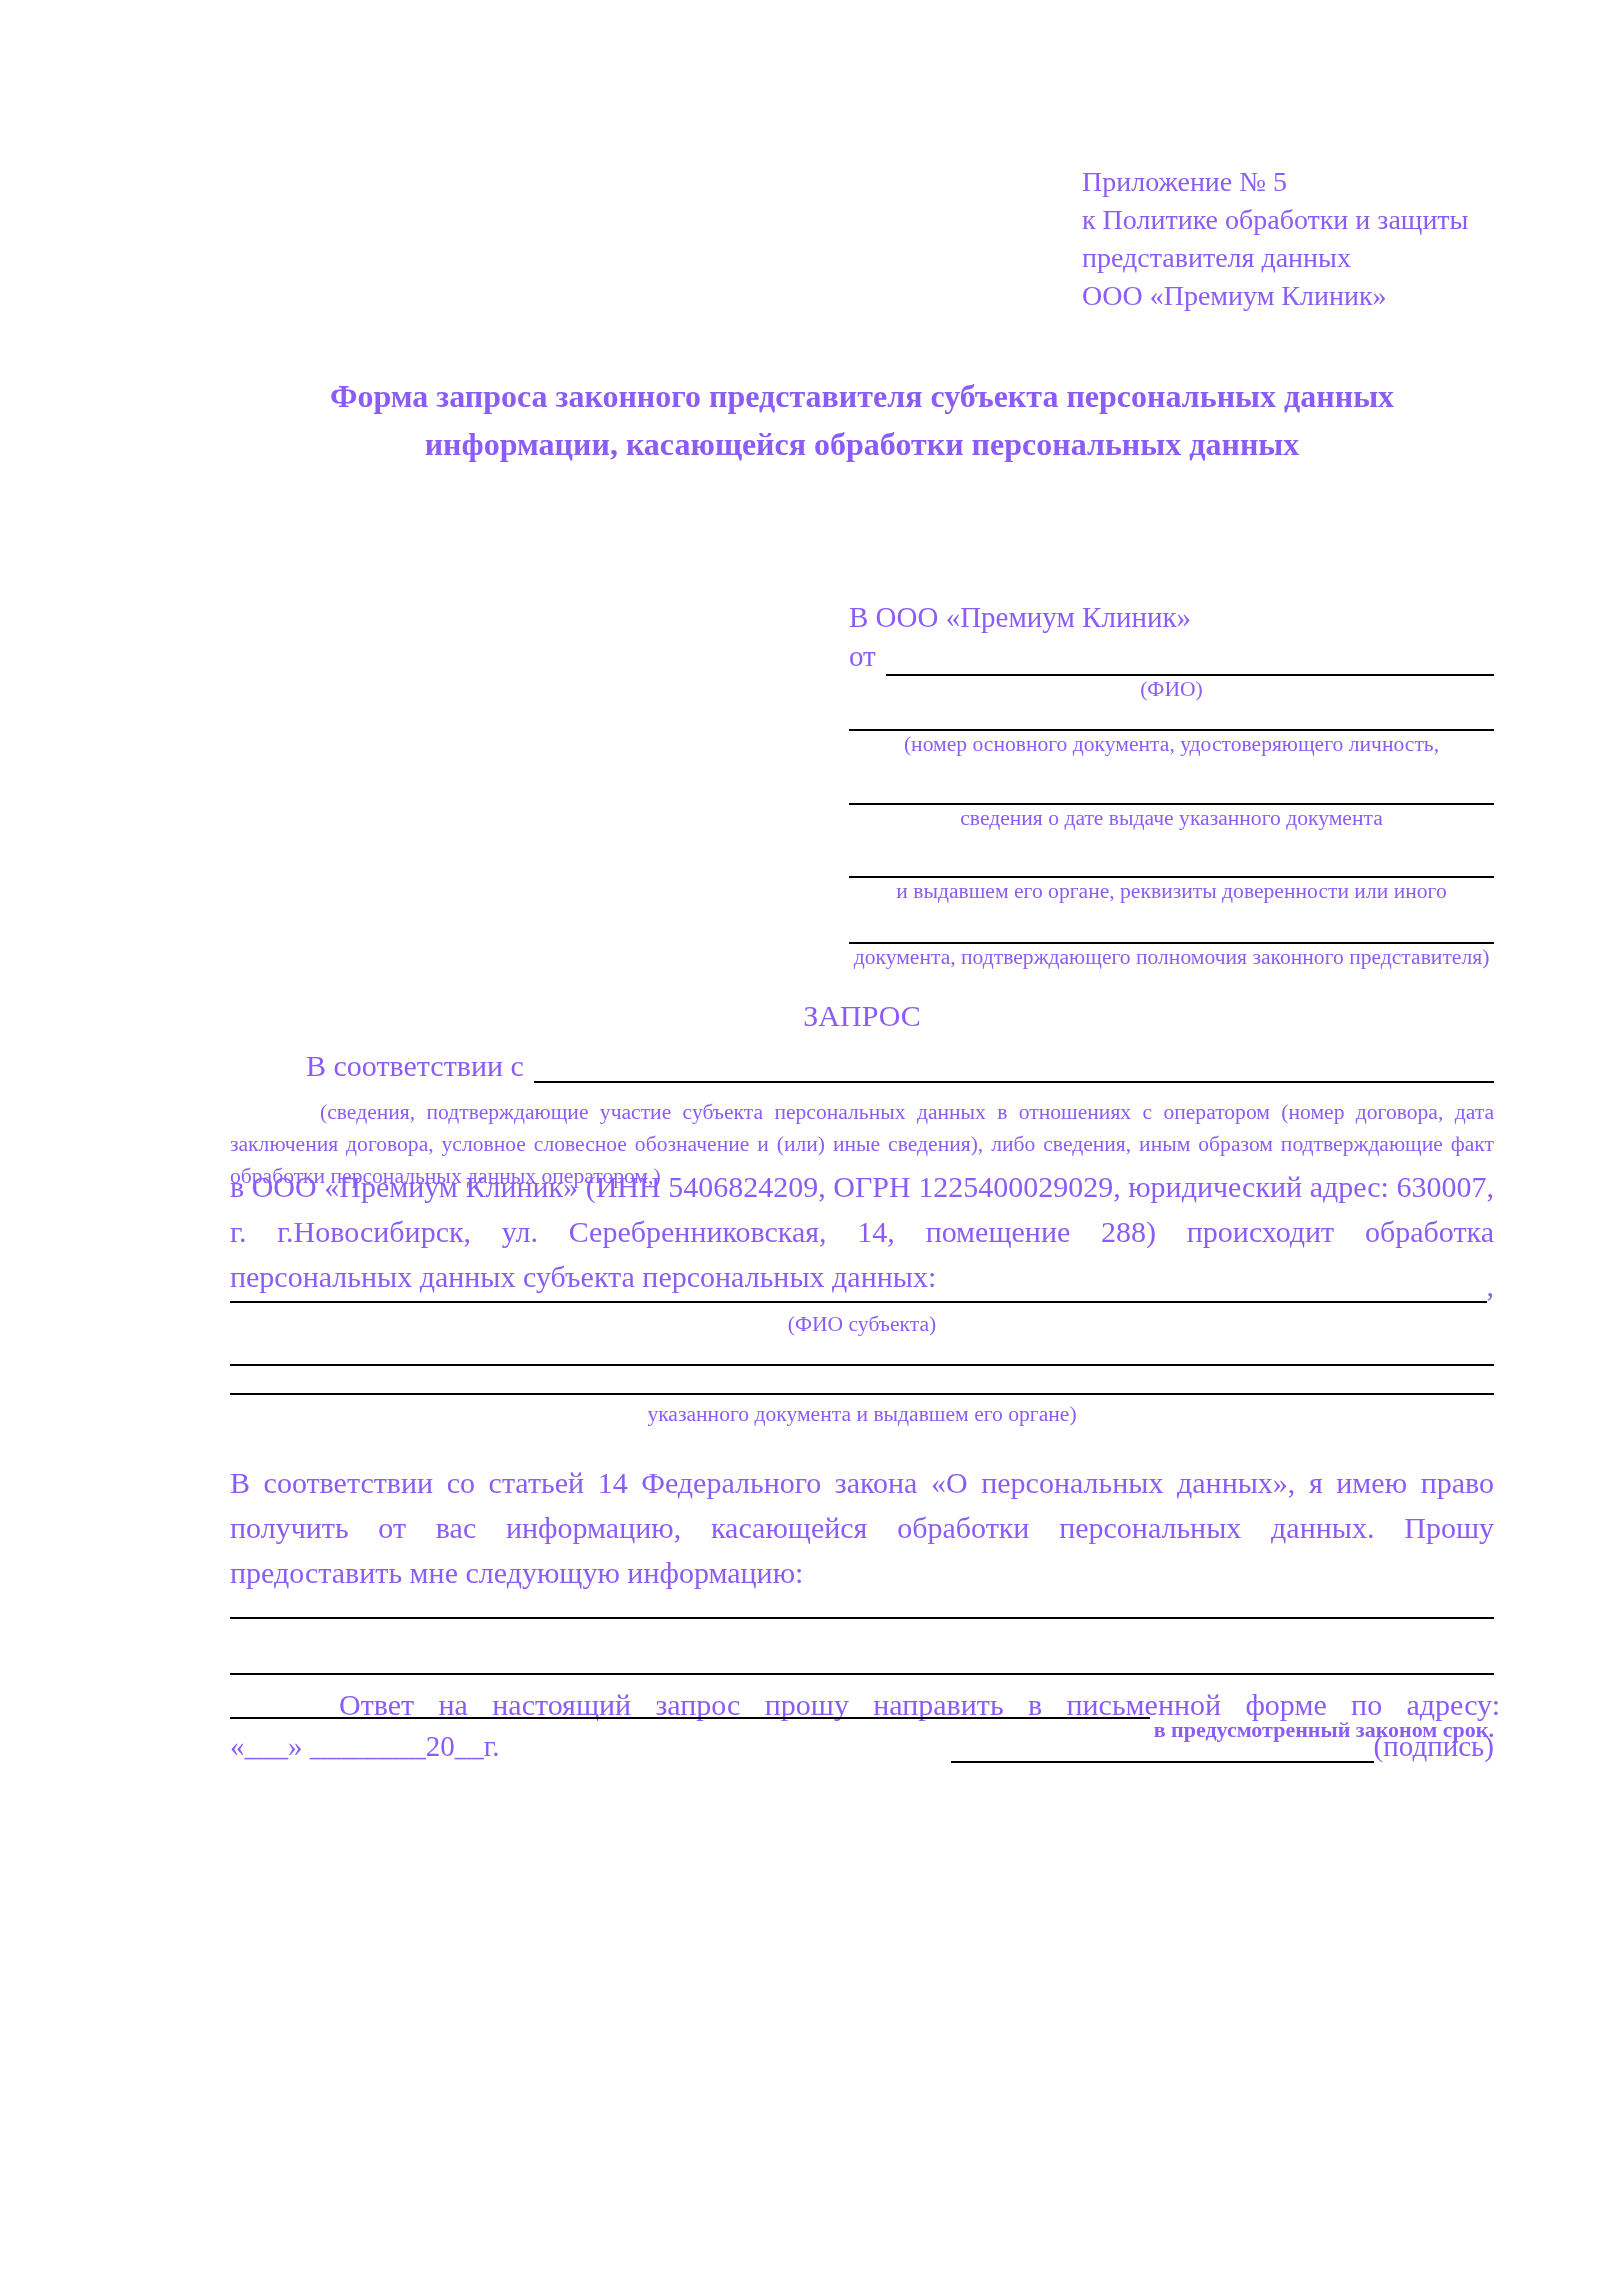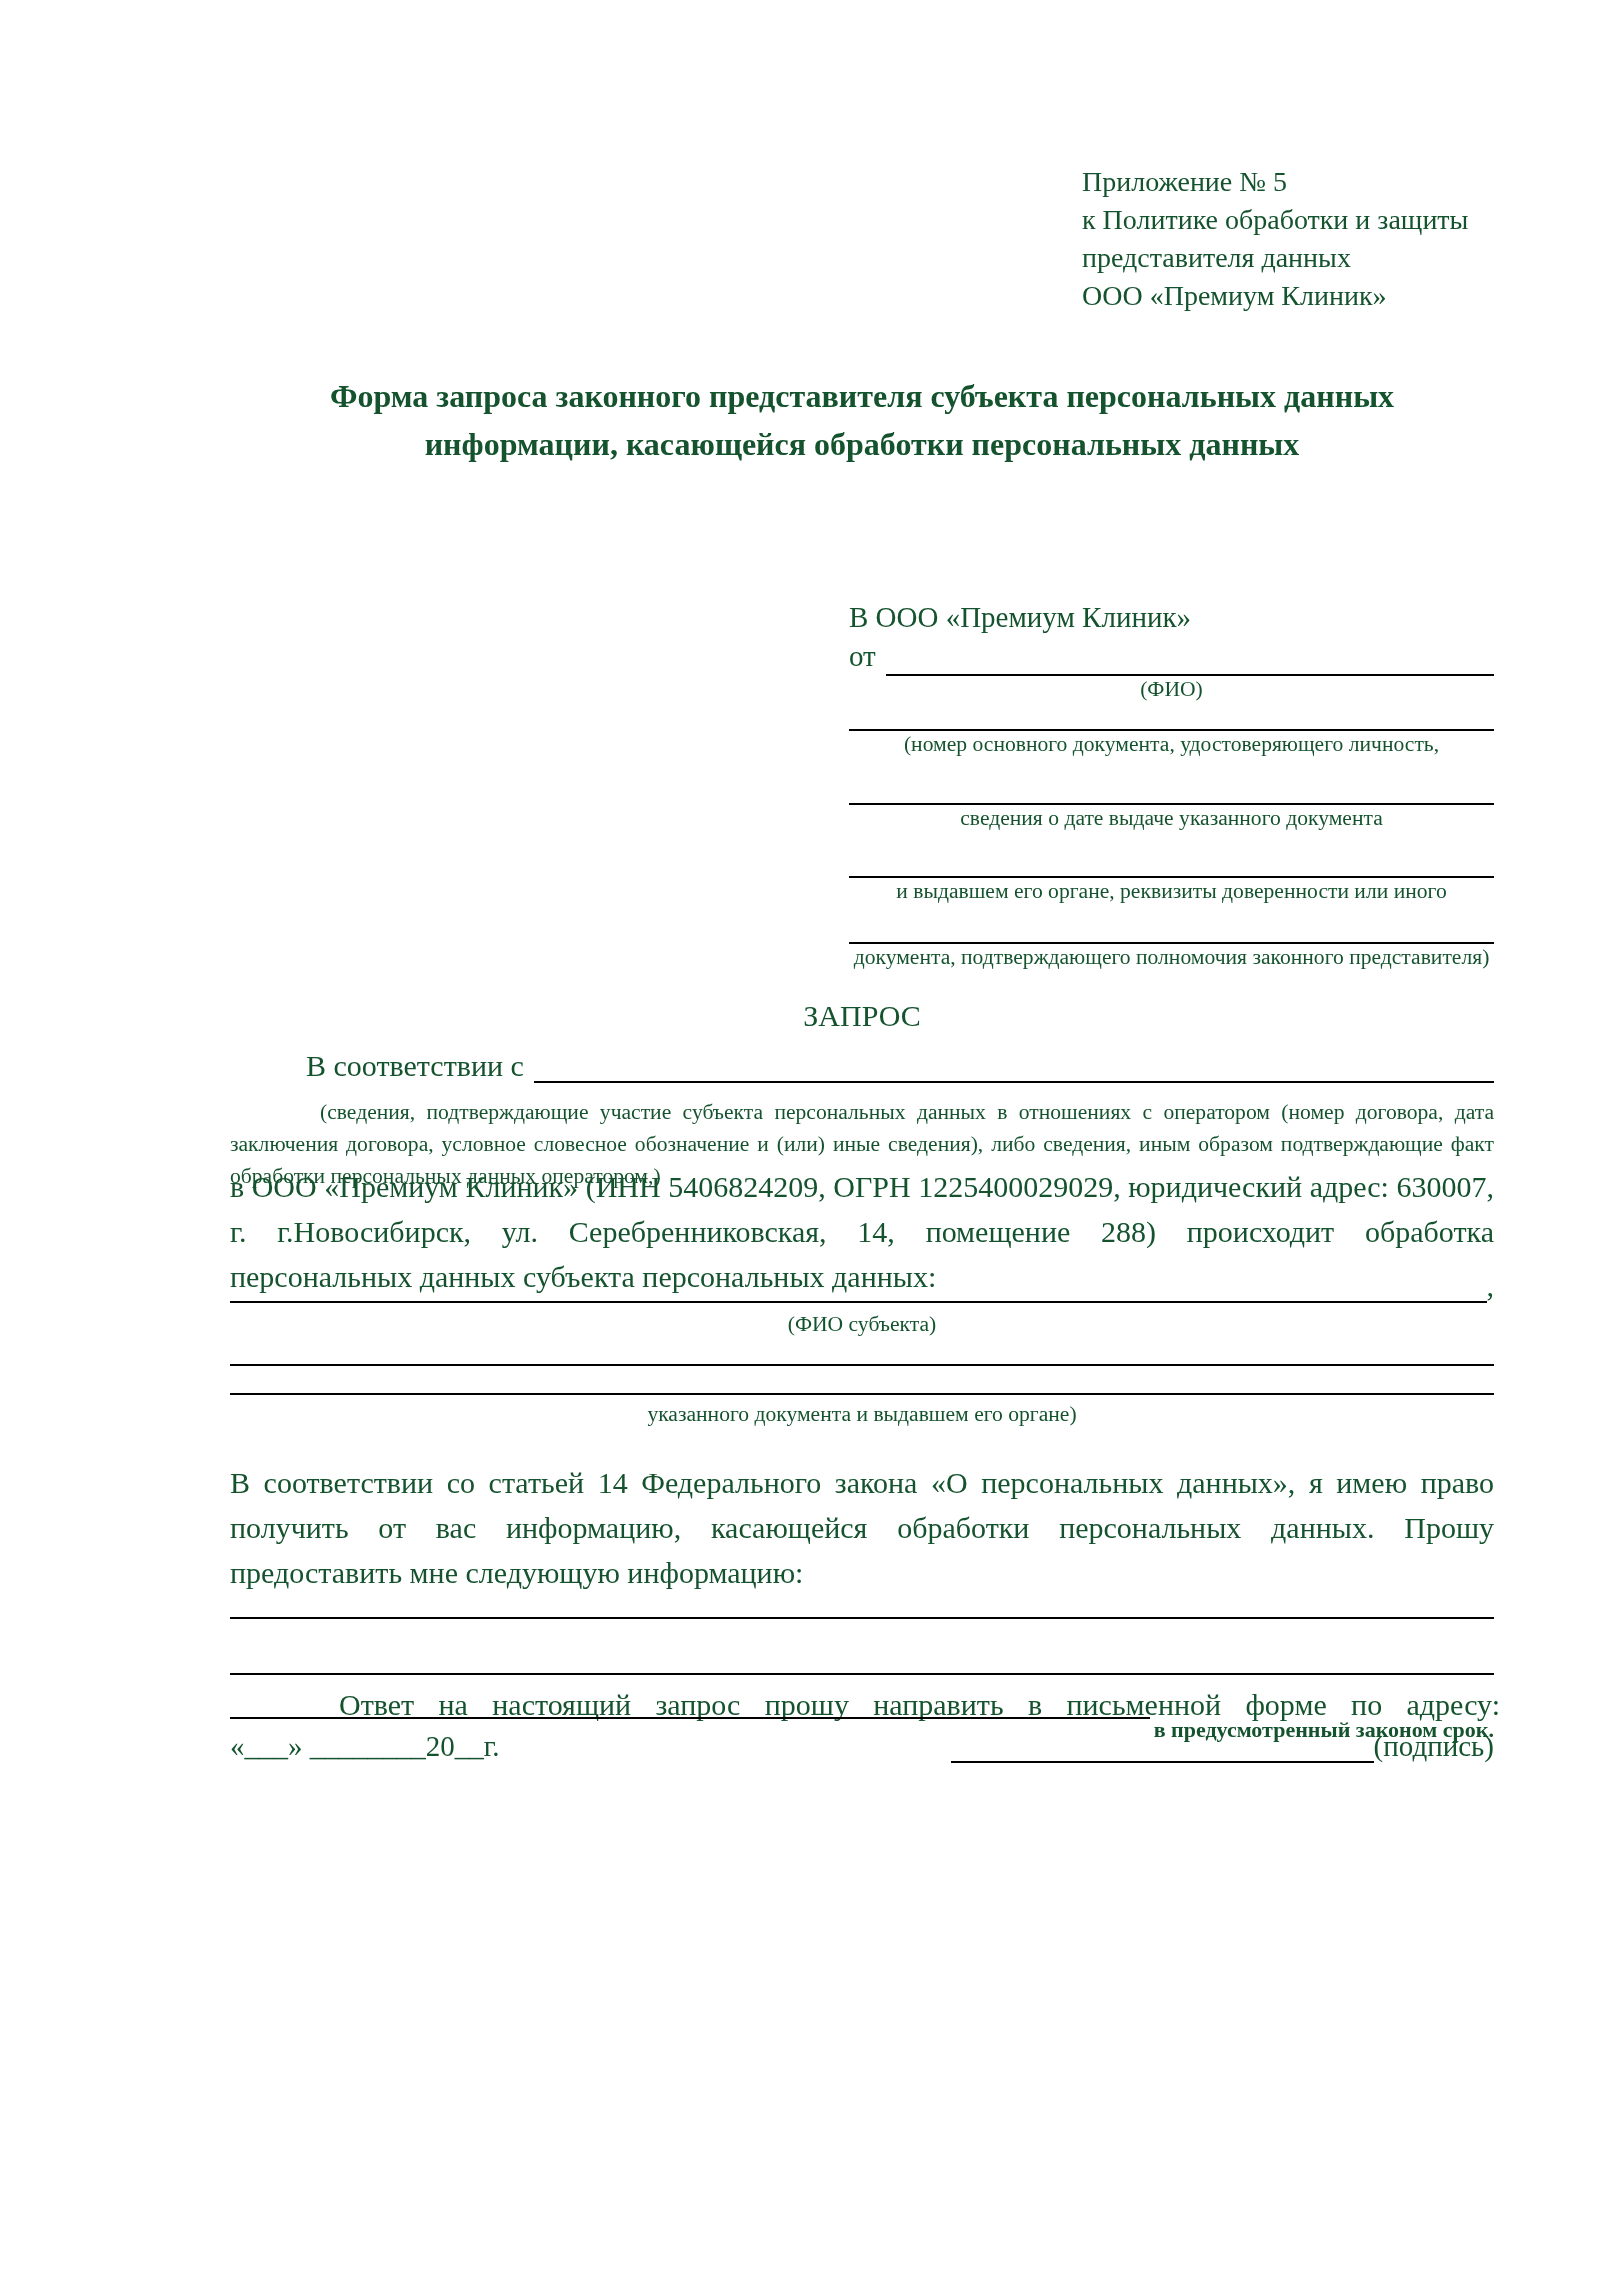--- a/index.html
+++ b/index.html
@@ -5,21 +5,21 @@
   html, body {
     margin: 0;
     padding: 0;
     background: #ffffff;
   }
   .page {
     position: relative;
     width: 1621px;
     height: 2293px;
     background: #ffffff;
-    color: #14532d;
+    color: #8b5cf6;
     font-family: "Liberation Serif", "DejaVu Serif", serif;
     overflow: hidden;
   }
   .abs { position: absolute; }
 
   
   .uline { border-bottom: 2.9px solid #000; }
   .fill  { flex: 1; }
 
   .header-right {

